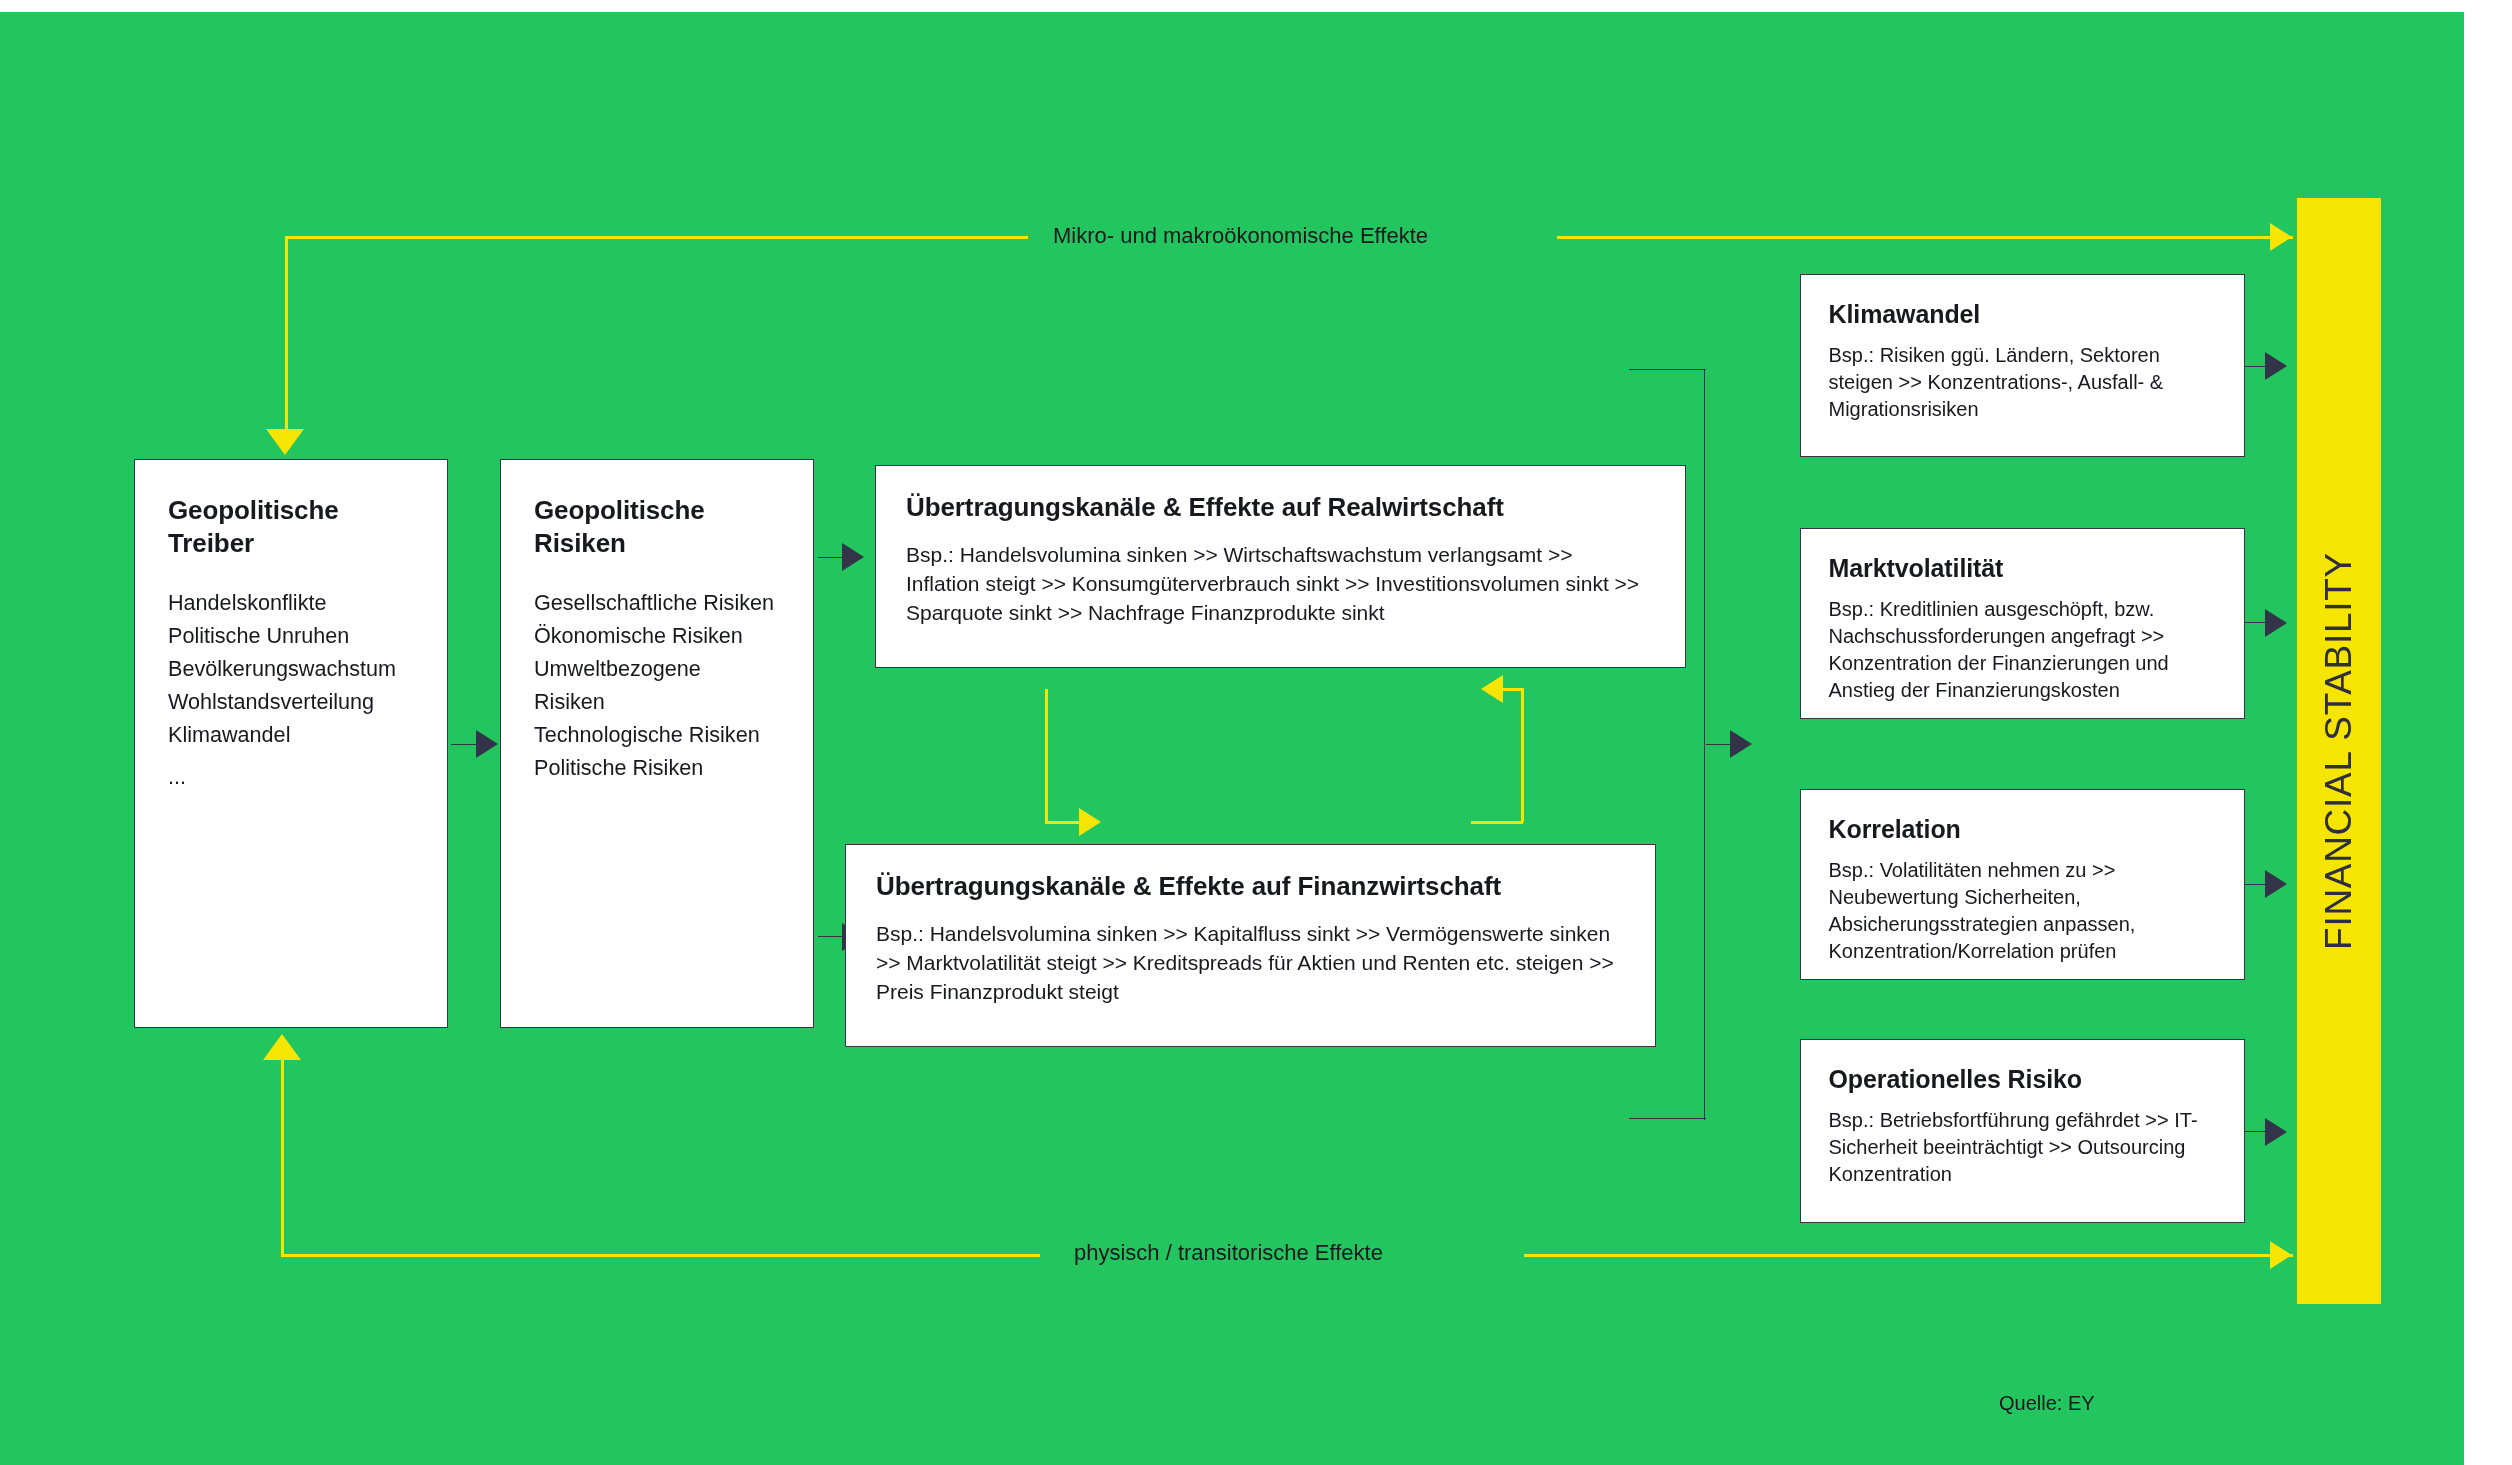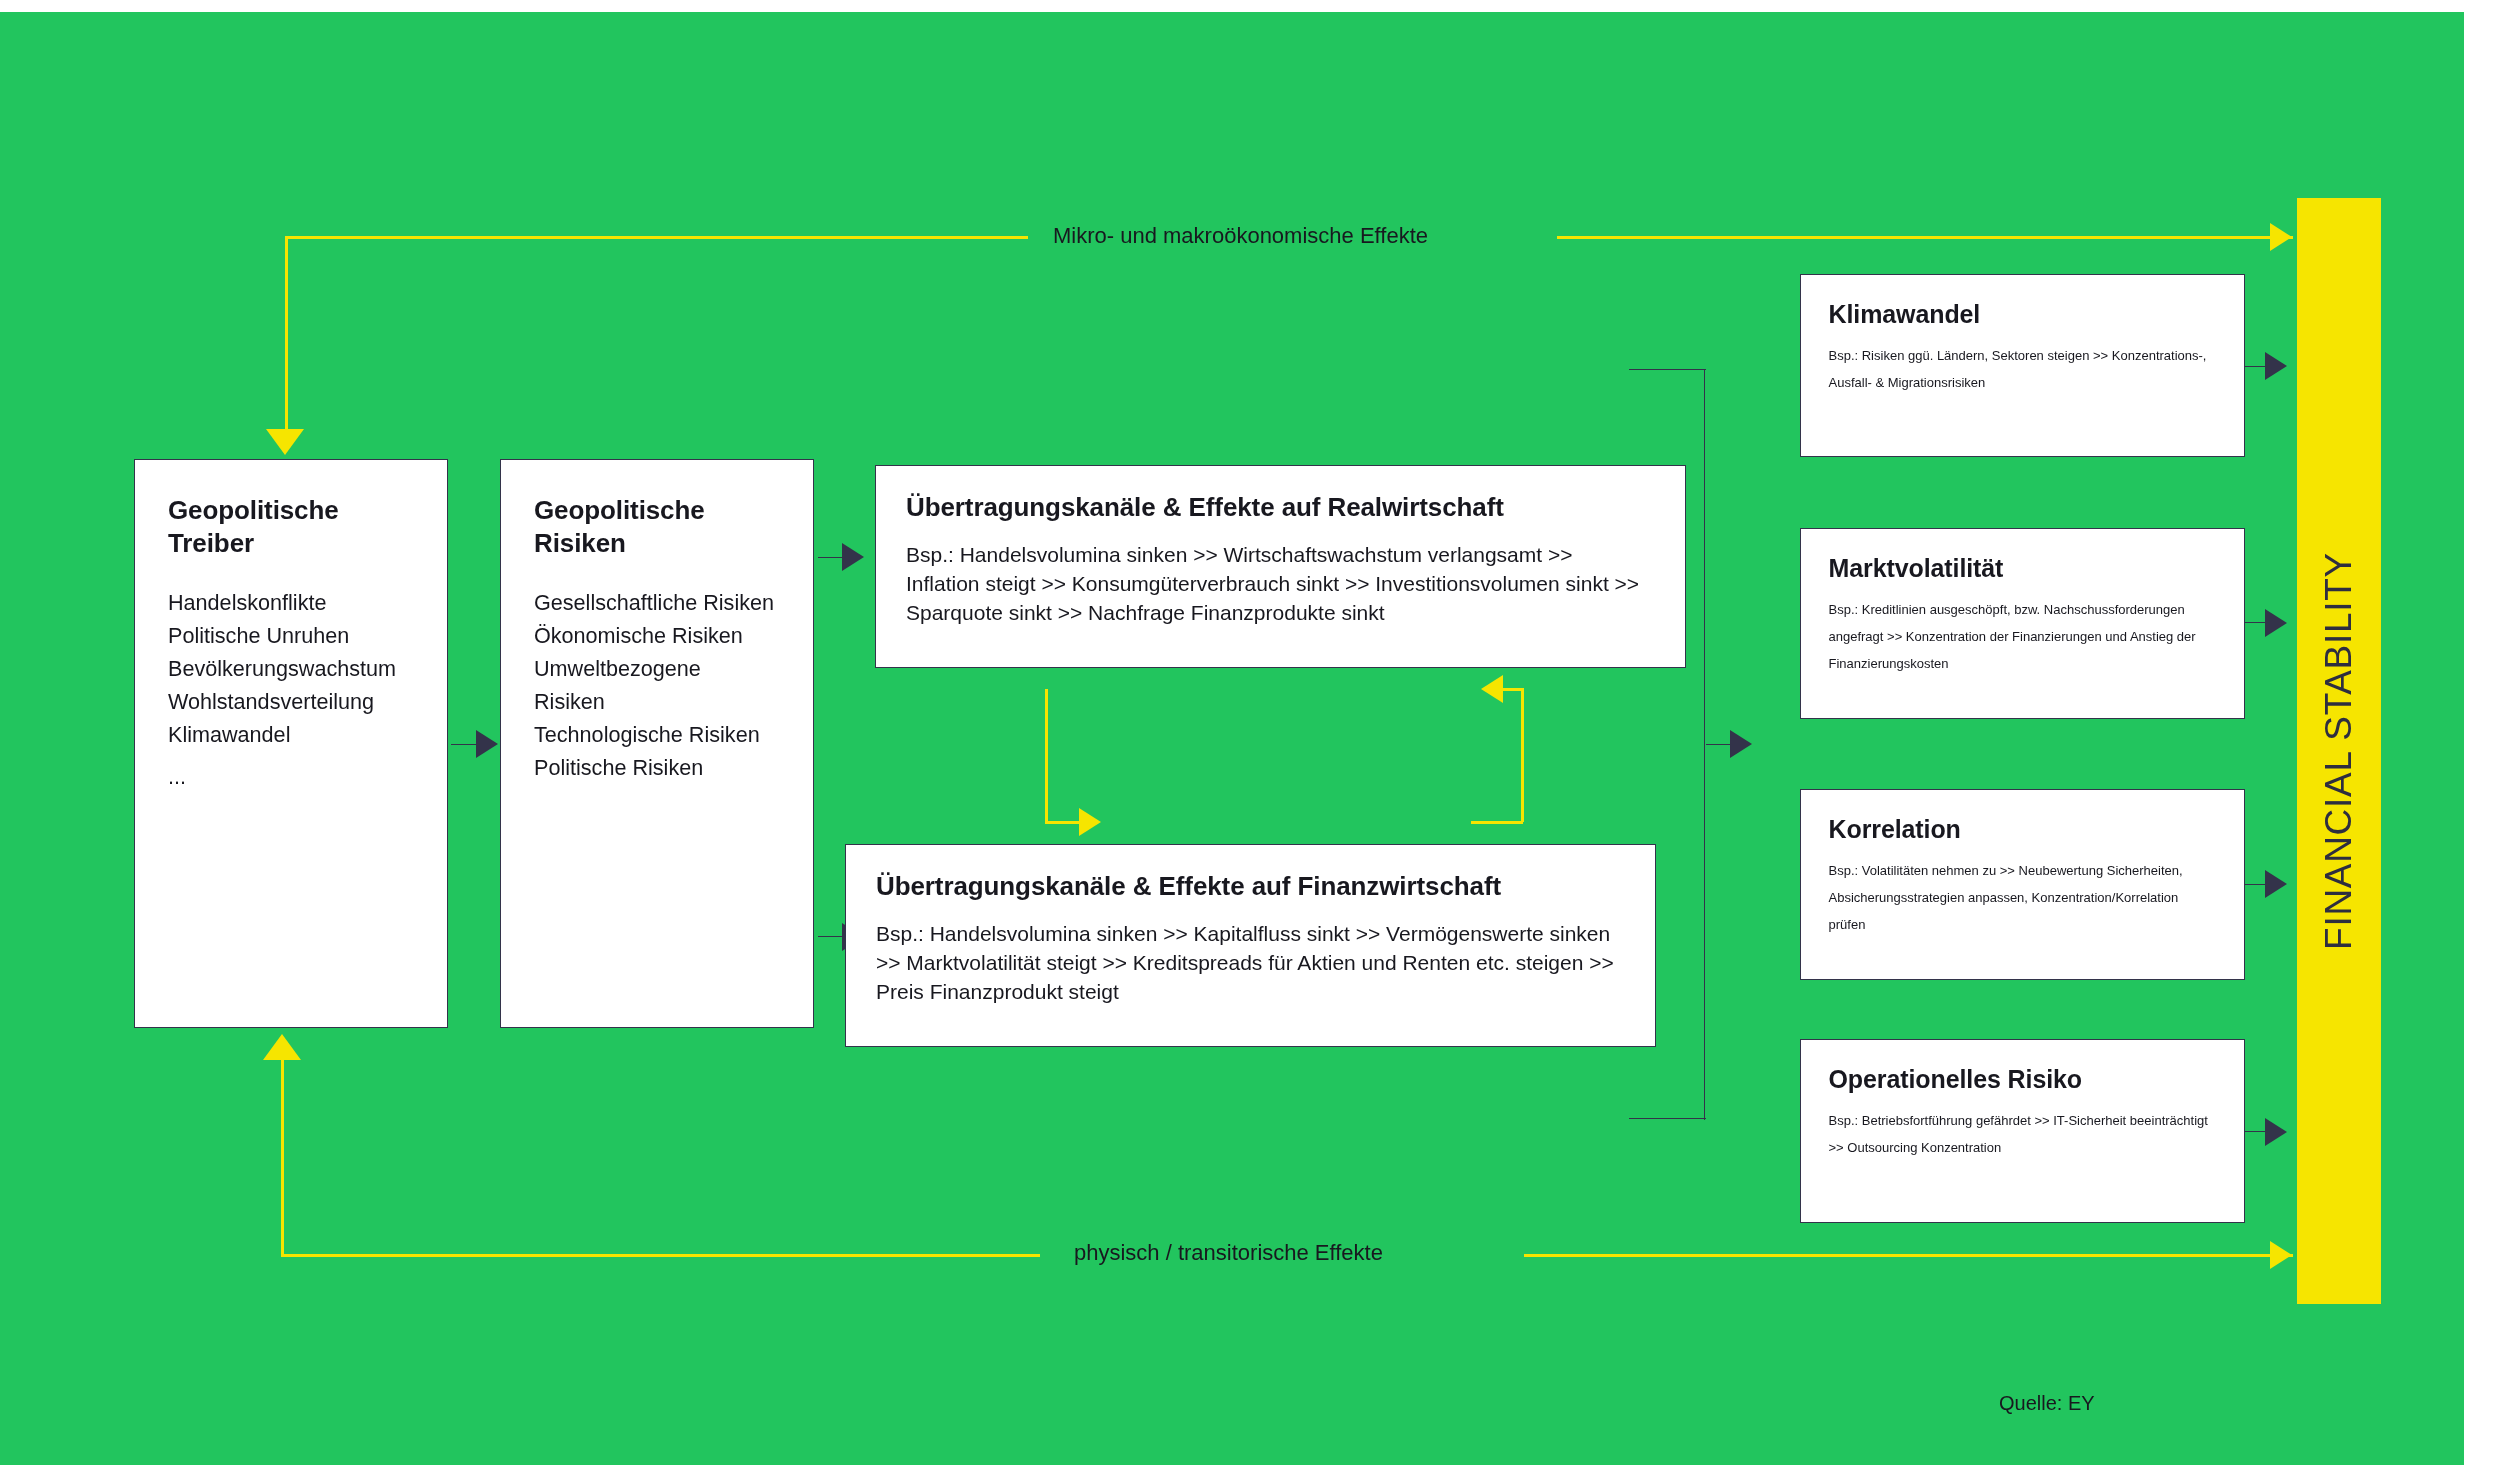--- a/index.html
+++ b/index.html
@@ -65,21 +65,21 @@
   }
 
   
   .risk-box { padding: 23.6px 27.5px 0 27.5px; }
   .risk-box .box-title {
     font-size: 25px;
     line-height: 30px;
     margin-bottom: 13px;
   }
   .risk-box .box-body {
-    font-size: 13px;
+    font-size: 20px;
     line-height: 27px;
   }
 
   
   #stability-bar {
     position: absolute;
     left: 2297px;
     top: 186px;
     width: 84px;
     height: 1106px;

